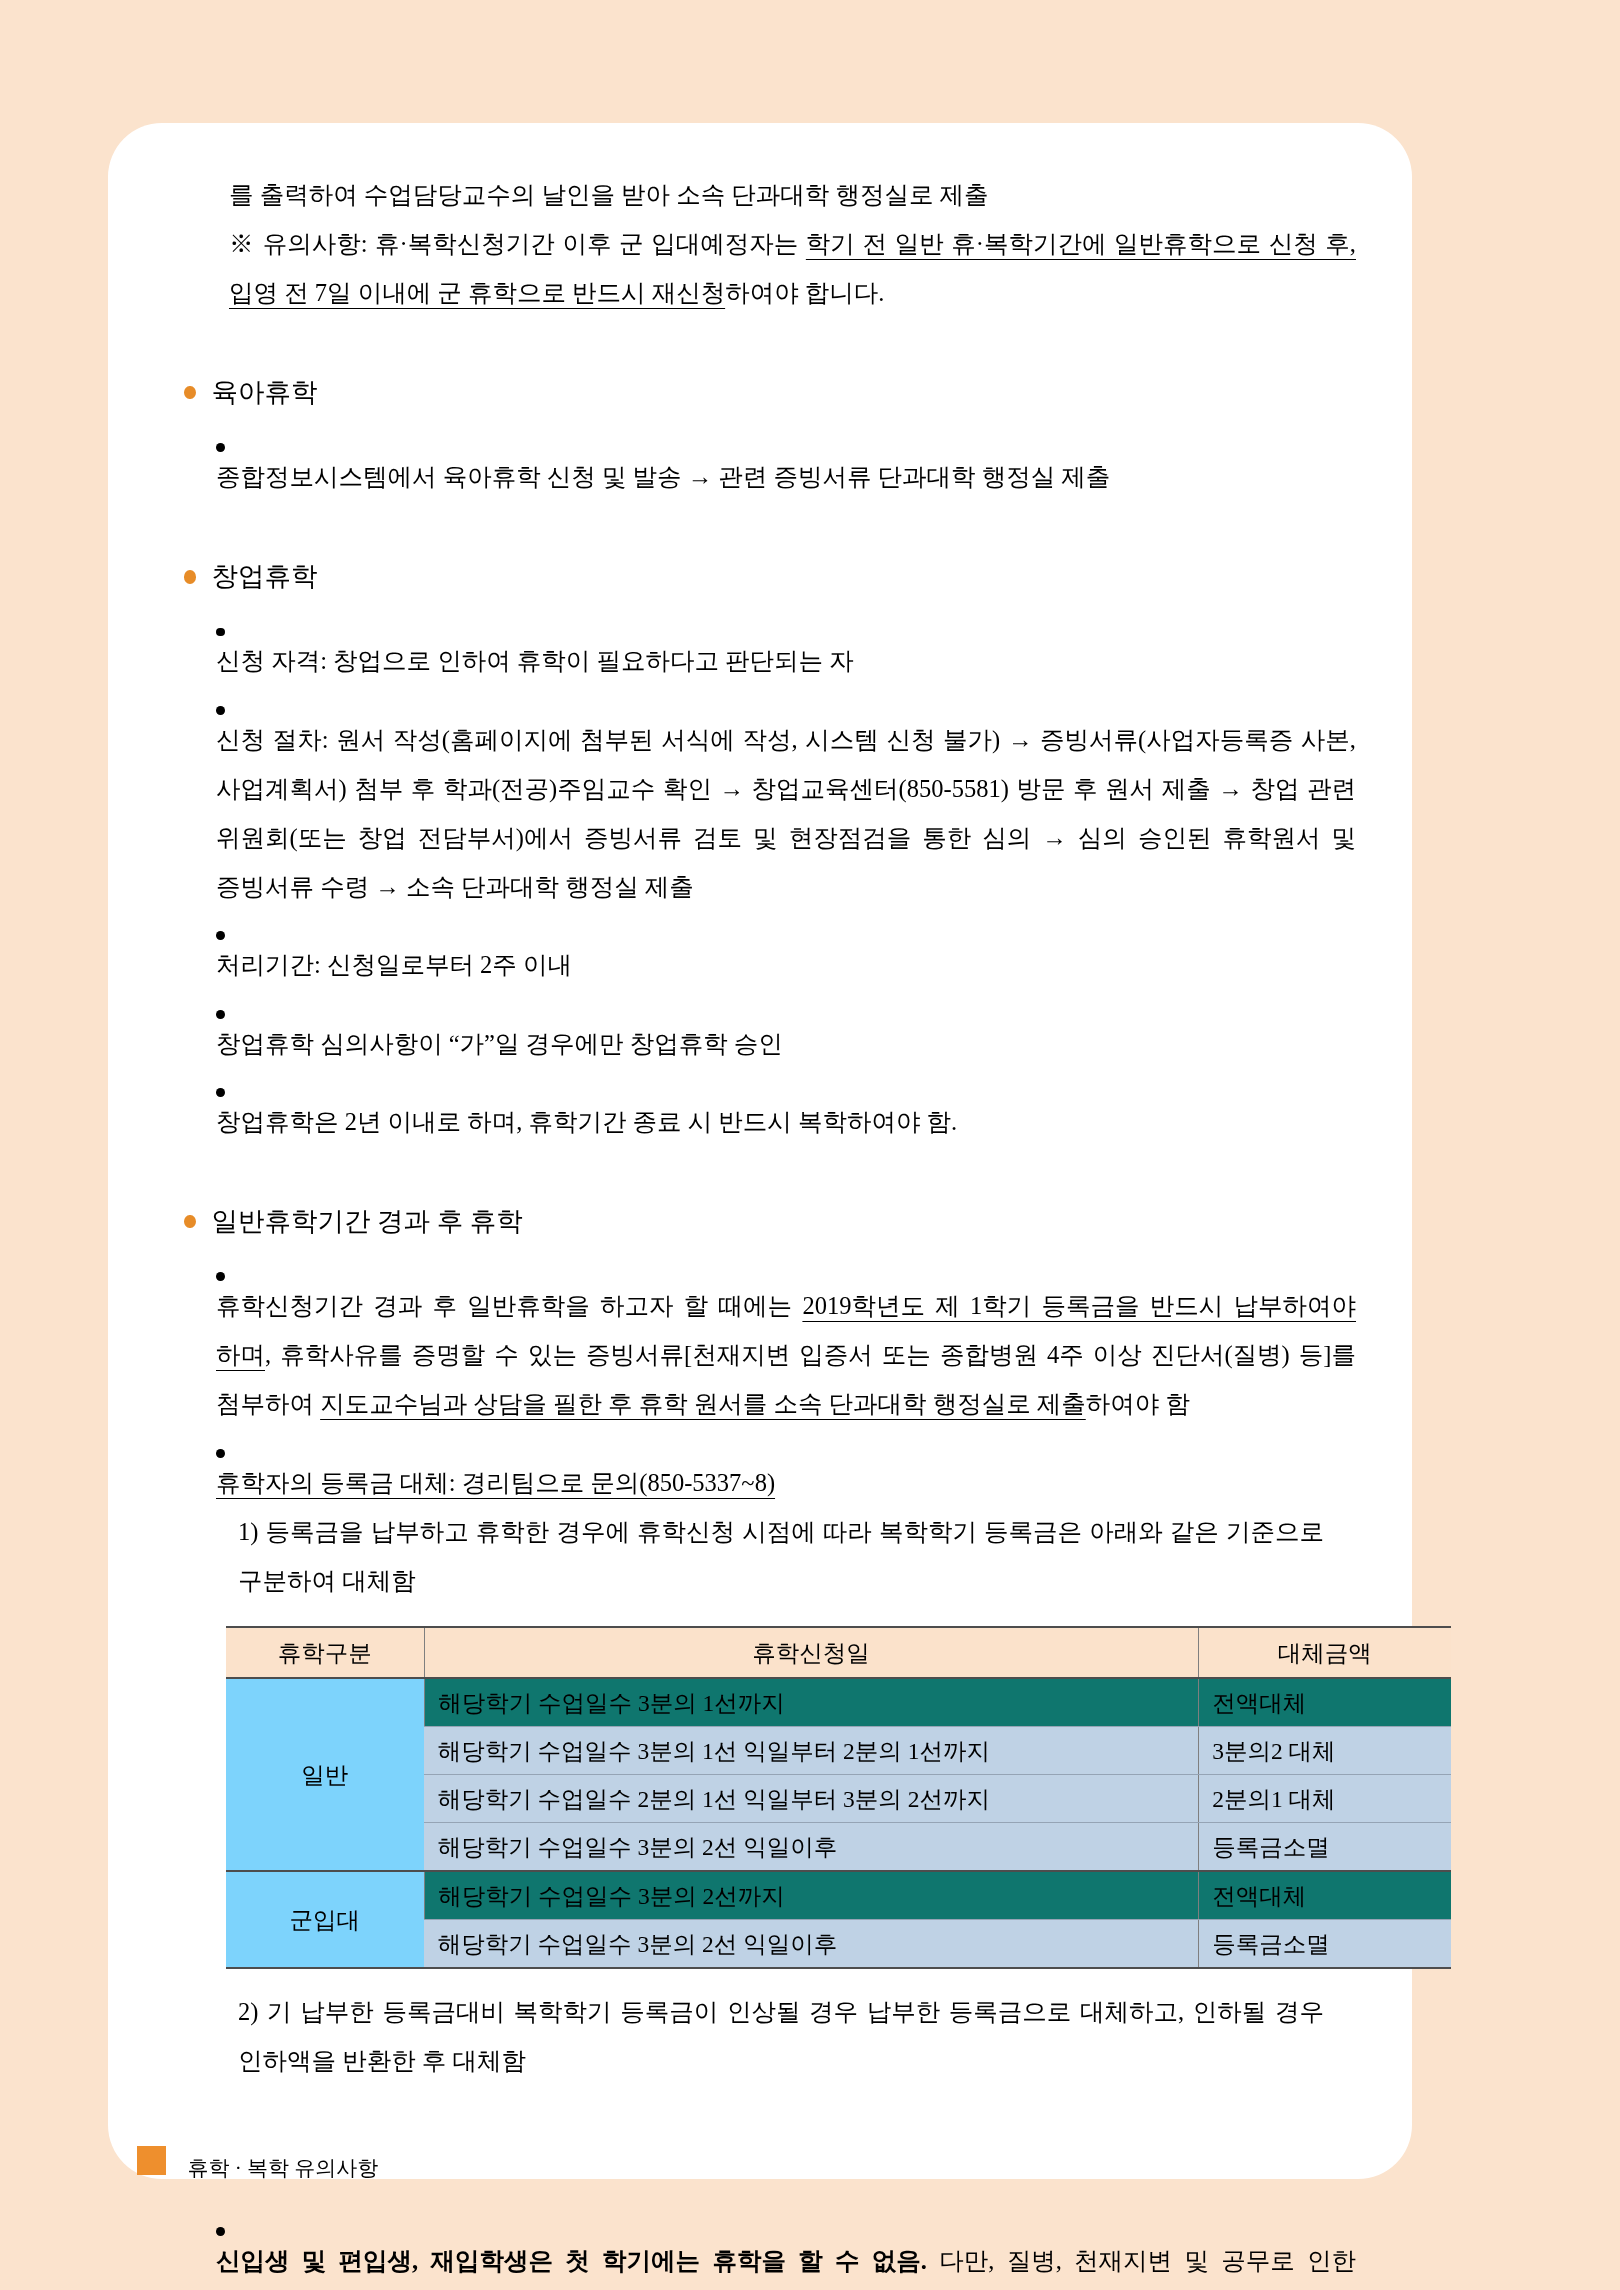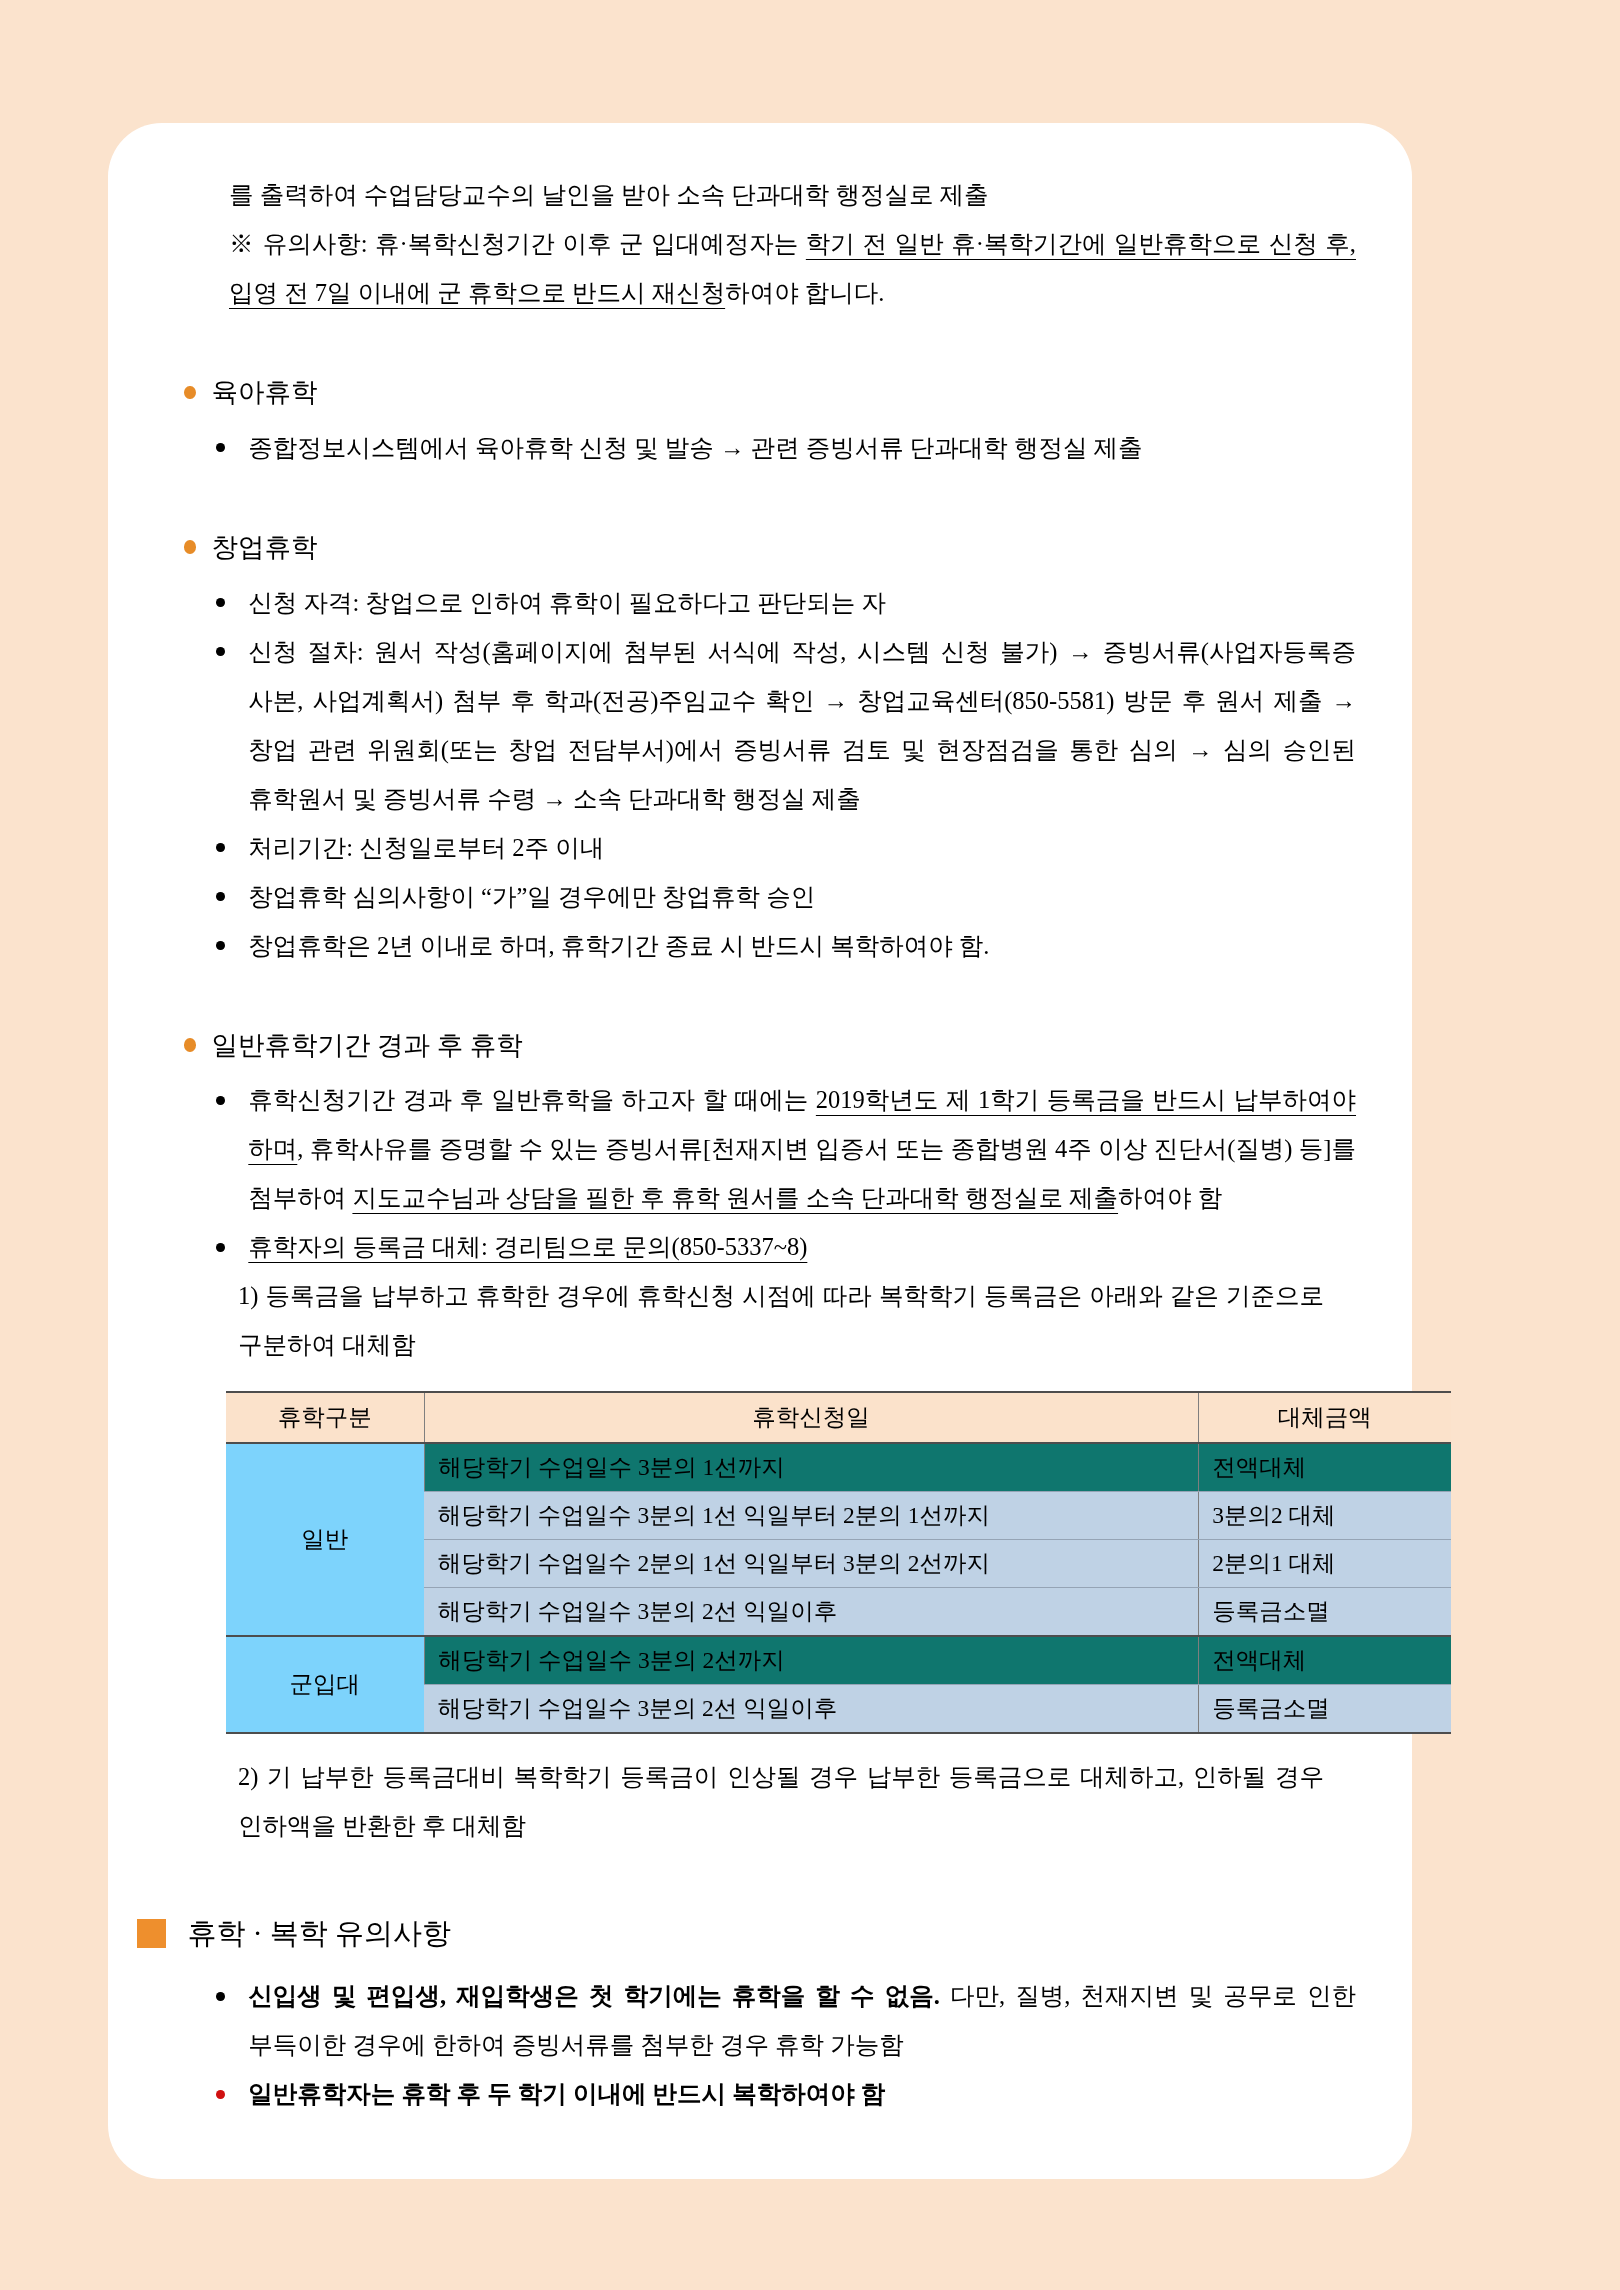--- a/index.html
+++ b/index.html
@@ -30,21 +30,21 @@
   .section-title {
     display:flex; align-items:center; gap:15.7px;
     margin:53px 56px 7.8px 76px;
     font-size:26.5px; line-height:45px;
   }
   .dot-orange { flex:none; width:11.8px; height:13.7px; border-radius:50%; background:#E78C28; }
 
   .bullet-item {
     display:flex;
     margin:0 56px 0 108px;
-    font-size:24.5px; line-height:49px;
+    font-size:24.5px; line-height:49px;flex-direction:column;
   }
   .bullet-item .marker {
     flex:none; width:8.8px; height:8.8px; border-radius:50%;
     background:#000; margin:20.6px 23.5px 0 0;
   }
   .bullet-item .marker.red { background:#D01010; }
   .bullet-item .item-text { flex:1; text-align:justify; word-break:keep-all; }
   .bold { font-weight:bold; }
 
   .num-para {
@@ -81,23 +81,23 @@
   .leave-table th + th, .leave-table td + td { border-left:1px solid #7F7F7F; }
   .leave-table td.group {
     text-align:center; padding:0;
     border-bottom:2px solid #4D4D4D;
     background:#7dd3fc;
   }
   .leave-table td.blue { background:#BFD2E5; }
   .leave-table tr.group-end td { border-bottom:2px solid #4D4D4D; }
 
   .notice-title {
-    display:flex; align-items:center; gap:21.6px;
+    display:flex; align-items:flex-start; gap:21.6px;
     margin:61px 56px 15.7px 29px;
-    font-size:29px; line-height:45px;font-family:Liberation Serif, serif;
+    font-size:21px; line-height:45px;font-family:Liberation Serif, serif;
   }
   .square-orange { flex:none; width:29px; height:29px; background:#EE8F2D; }
 </style>
 </head>
 <body>
 
 <div class="card">
   <div class="content">
 
     <p class="para">를 출력하여 수업담당교수의 날인을 받아 소속 단과대학 행정실로 제출</p>

